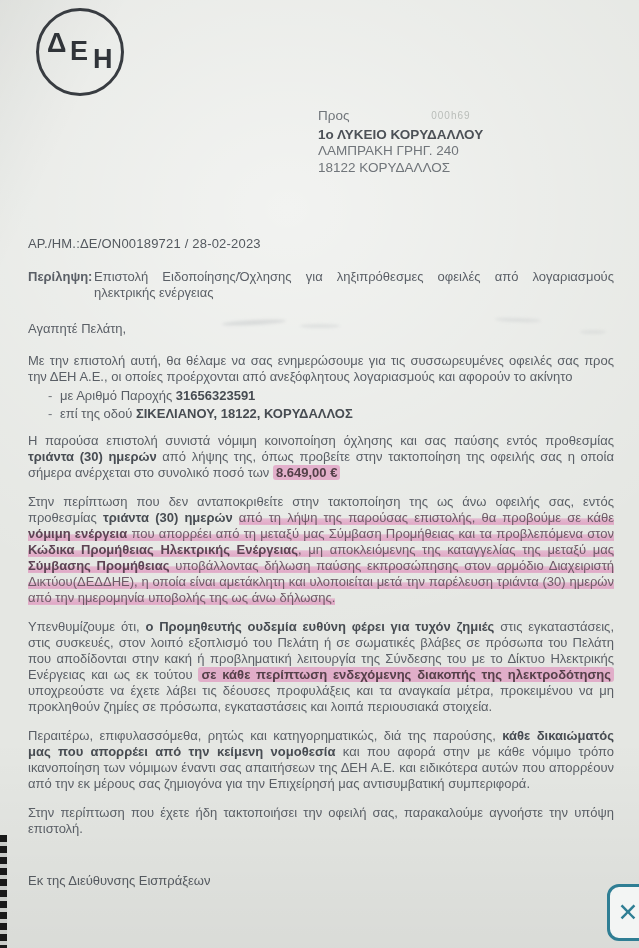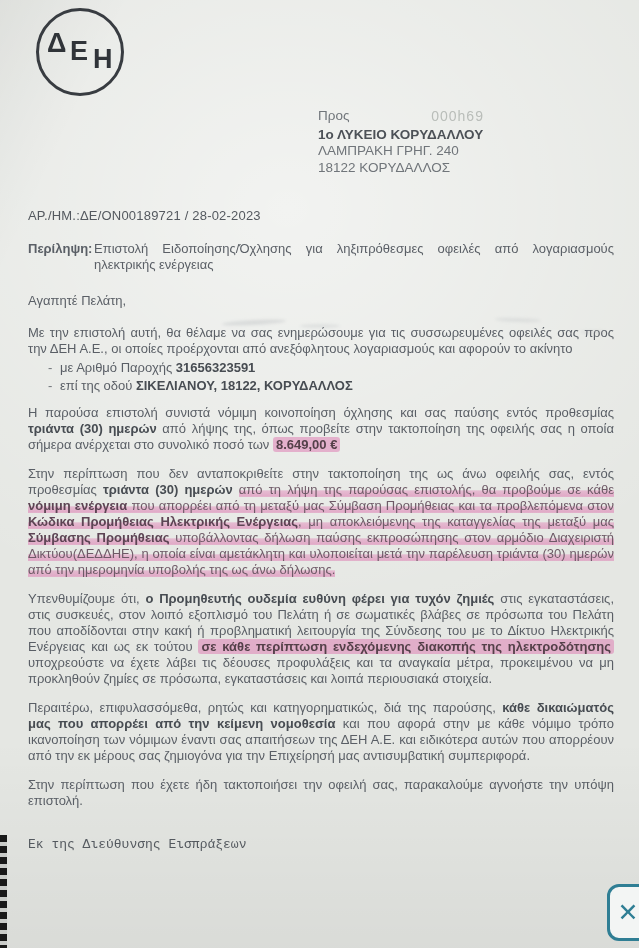--- a/index.html
+++ b/index.html
@@ -19,24 +19,24 @@
   
   .logo{position:absolute;left:36px;top:8px;width:82px;height:82px;
     border:3px solid #383c41;border-radius:50%;}
   .logo span{position:absolute;font-weight:700;font-size:27px;color:#303439;line-height:1;}
   .logo .l1{left:8px;top:19px;}
   .logo .l2{left:31px;top:27px;}
   .logo .l3{left:54px;top:35px;}
   
   .recipient{position:absolute;left:318px;top:108px;font-size:13.5px;line-height:16.5px;color:#70757a;}
   .recipient .tolabel{display:inline-block;}
-  .recipient .printcode{display:inline-block;margin-left:78px;font-size:14px;color:#b9bdb9;letter-spacing:1px;vertical-align:top;}
+  .recipient .printcode{display:inline-block;margin-left:78px;font-size:10px;color:#b9bdb9;letter-spacing:1px;vertical-align:top;}
   .recipient .rname{font-weight:700;color:#4c5157;margin-top:2px;}
   
-  .content{position:absolute;left:28px;top:208px;width:586px;font-size:13px;line-height:16px;}
+  .content{position:absolute;left:28px;top:236px;width:586px;font-size:13px;line-height:16px;}
   .ref{letter-spacing:.2px;color:#54595f;margin-bottom:17px;}
   .summary{display:flex;margin-bottom:20px;}
   .summary .slabel{flex:0 0 66px;font-weight:bold;}
   .summary .stext{flex:1;text-align:justify;}
   .salutation{margin-bottom:16px;}
   p.body{margin:0 0 13px 0;text-align:justify;}
   p.tight{margin-bottom:2px;}
   .bullets{margin:0 0 11px 20px;}
   .bullet{line-height:17.5px;}
   .bullet .dash{display:inline-block;width:12px;color:#70757a;}
@@ -48,21 +48,21 @@
     color:#6e5a67;
   }
   .hl-under.b{color:#5d4454;}
   .hl-full{
     background:rgba(219,105,168,.45);
     border-radius:3px;padding:0 3px;
     -webkit-box-decoration-break:clone;box-decoration-break:clone;
     color:#544049;
     margin-top:6px;
   }
-  .closing{margin-top:28px;color:#54595f;font-family:Liberation Mono, monospace;}
+  .closing{margin-top:36px;color:#54595f;}
   
   .smudge{position:absolute;background:#a9adb2;border-radius:50%;filter:blur(1.5px);}
   .sm1{left:222px;top:320px;width:64px;height:5px;opacity:.30;transform:rotate(-3deg);}
   .sm2{left:300px;top:324px;width:40px;height:4px;opacity:.22;}
   .sm3{left:495px;top:318px;width:46px;height:4px;opacity:.22;transform:rotate(2deg);}
   .sm4{left:580px;top:330px;width:26px;height:4px;opacity:.18;}
   .binding{position:absolute;left:0;top:835px;width:7px;height:113px;
     background:repeating-linear-gradient(to bottom,#191919 0 7px,#c9cbc8 7px 11px);}
   
   .close-btn{

